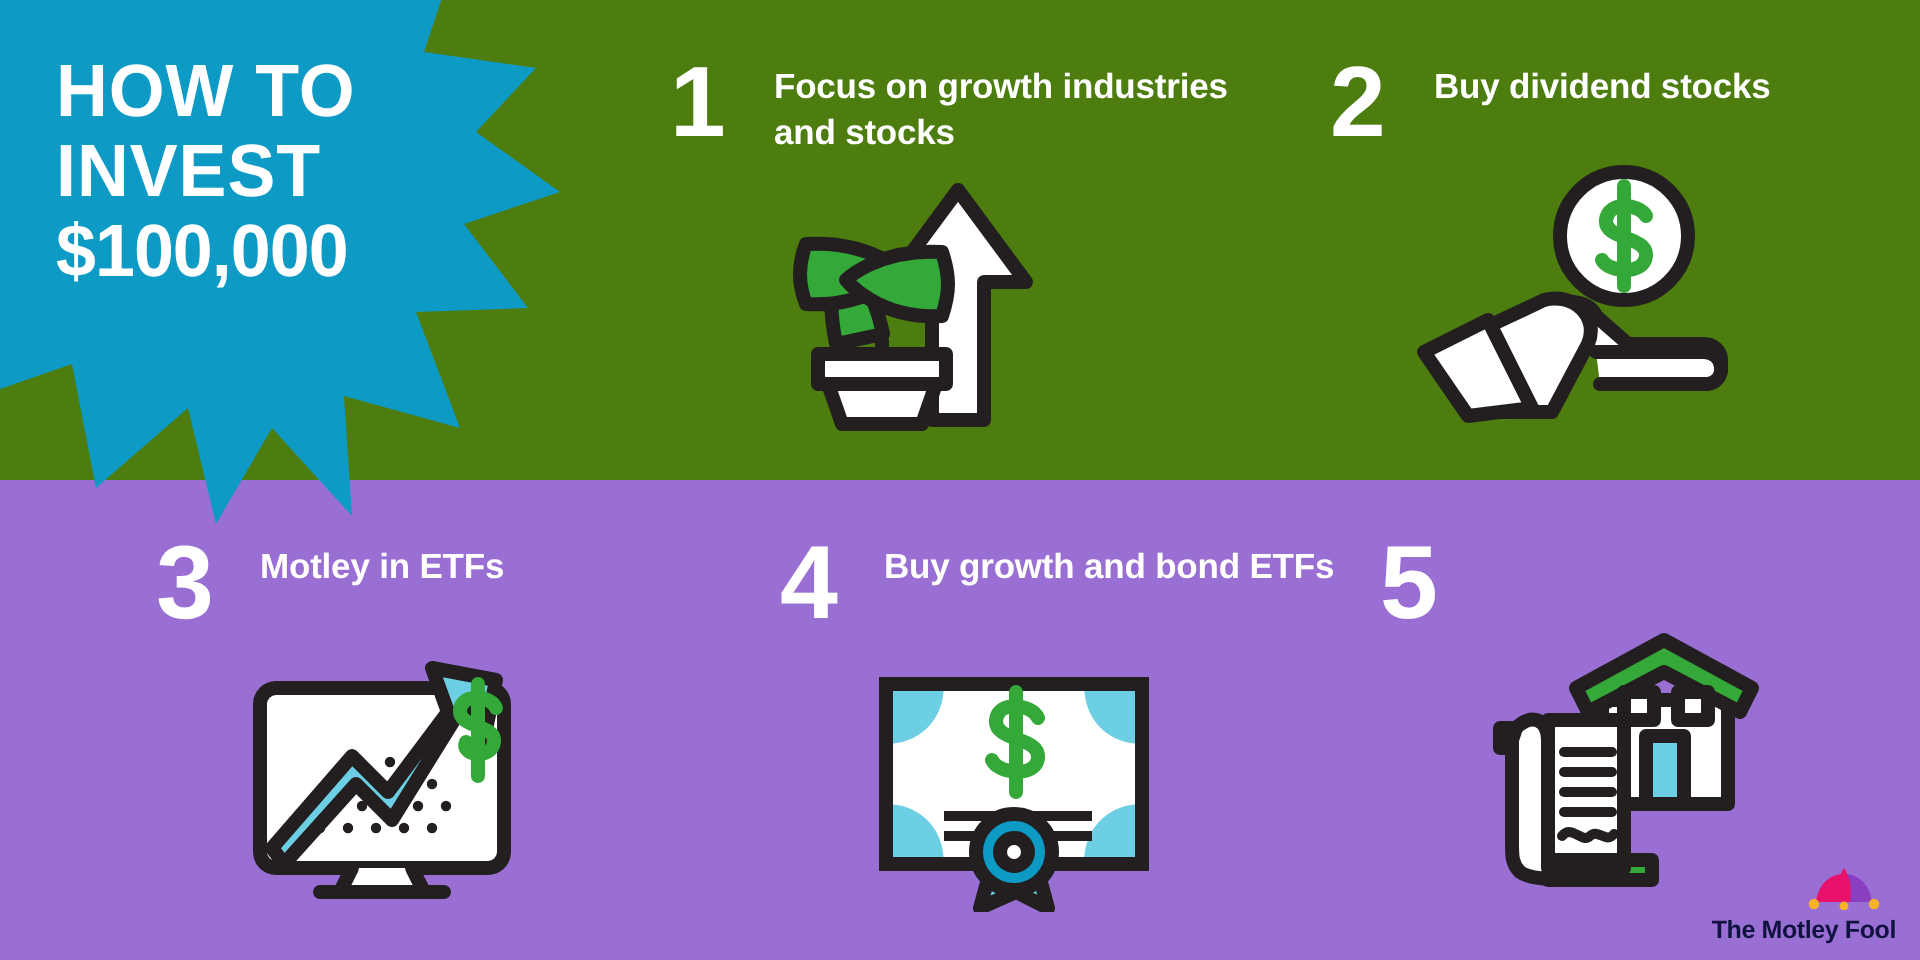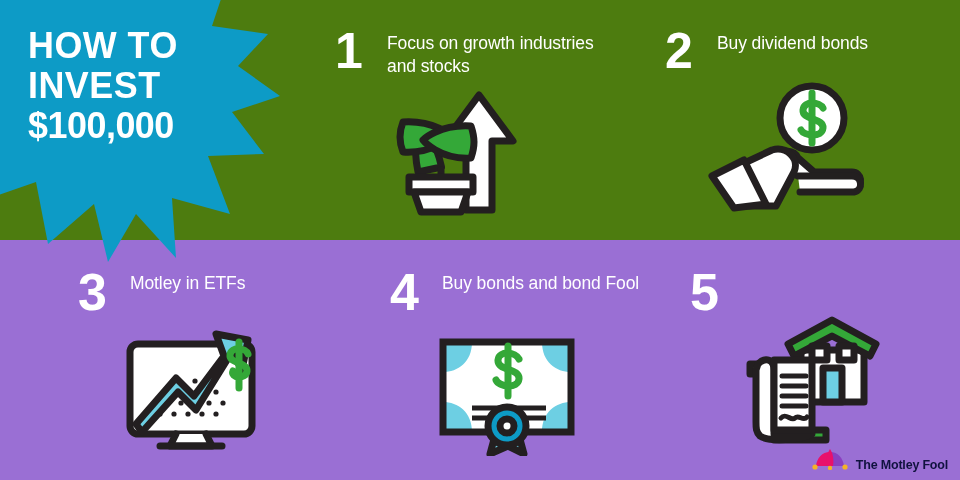--- a/index.html
+++ b/index.html
@@ -56,21 +56,21 @@
     color: #ffffff;
     font-weight: 700;
     line-height: 1;
     font-size: 52px;
     width: 52px;
     flex: 0 0 52px;
     text-align: left;
   }
   .label {
     color: #ffffff;
-    font-weight: 400;
+    font-weight: 700;
     font-size: 17.5px;
     line-height: 23px;
     padding-top: 6px;
     letter-spacing: -0.1px;
   }
   .icon-wrap {
     position: absolute;
   }
   .icon-wrap svg { display: block; }
   
@@ -90,21 +90,21 @@
   
   #cell-5 { left: 690px; top: 266px; width: 260px; }
   #icon-5 { left: 744px; top: 314px; }
 
   
   .logo {
     position: absolute;
     right: 12px; bottom: 8px;
     z-index: 6;
     display: flex;
-    flex-direction: row;
+    flex-direction: column;
     align-items: flex-end;
   }
   .logo-mark { margin-right: 4px; margin-bottom: -2px; }
   .logo-text {
     color: #10123f;
     font-weight: 700;
     font-size: 12.5px;
     letter-spacing: -0.2px;
     line-height: 14px;
   }
@@ -144,21 +144,21 @@
         <path d="M46 86 V118" fill="none"></path>
         <path d="M14 93 H78 V108 H14 Z" fill="#FFFFFF"></path>
         <path d="M19 108 H73 L66 128 H26 Z" fill="#FFFFFF"></path>
       </g>
     </svg>
   </div>
 
   <div class="cell" id="cell-2">
     <div class="cell-head">
       <div class="num">2</div>
-      <div class="label">Buy dividend bonds</div>
+      <div class="label">Buy dividend stocks</div>
     </div>
   </div>
   <div class="icon-wrap" id="icon-2">
     <svg width="172" height="132" viewBox="0 0 172 132">
       <g stroke="#231F20" stroke-width="7" stroke-linejoin="round" stroke-linecap="round">
         <circle cx="112" cy="38" r="32" fill="#FFFFFF"></circle>
         <path d="M101 50 C104 56 122 58 123 48 C124 38 102 40 103 30 C104 20 120 22 123 28" fill="none" stroke="#34A838" stroke-width="7"></path>
         <path d="M112 13 V63" fill="none" stroke="#34A838" stroke-width="7"></path>
         <path d="M70 76 C80 68 95 70 98 78 L114 92 L152 92 C162 92 164 106 154 108 L118 108" fill="#FFFFFF"></path>
         <path d="M98 96 L152 96 C162 96 164 110 154 112 L100 112" fill="#FFFFFF"></path>
@@ -204,21 +204,21 @@
         <path d="M115 16 V62" fill="none" stroke="#34A838" stroke-width="7"></path>
         <path d="M52 108 L46 120 H88 L82 108" fill="#FFFFFF"></path>
         <path d="M36 120 H98" fill="none"></path>
       </g>
     </svg>
   </div>
 
   <div class="cell" id="cell-4">
     <div class="cell-head">
       <div class="num">4</div>
-      <div class="label">Buy bonds and bond Fool</div>
+      <div class="label">Buy growth and bond ETFs</div>
     </div>
   </div>
   <div class="icon-wrap" id="icon-4">
     <svg width="152" height="122" viewBox="0 0 152 122">
       <rect x="9" y="8" width="128" height="90" fill="#6DCFE3"></rect>
       <path d="M9 8 H137 V98 H9 Z M9 8 C42 8 42 8 42 38 C42 8 42 8 9 8 Z" fill="#6DCFE3"></path>
       <path d="M38 8 H108 C108 28 122 38 137 38 V68 C122 68 108 78 108 98 H38 C38 78 24 68 9 68 V38 C24 38 38 28 38 8 Z" fill="#FFFFFF"></path>
       <rect x="9" y="8" width="128" height="90" fill="none" stroke="#231F20" stroke-width="7"></rect>
       <g stroke="#34A838" stroke-width="7" stroke-linecap="round" fill="none">
         <path d="M62 46 C65 53 84 55 85 45 C86 34 63 37 64 26 C65 16 82 18 85 25"></path>

